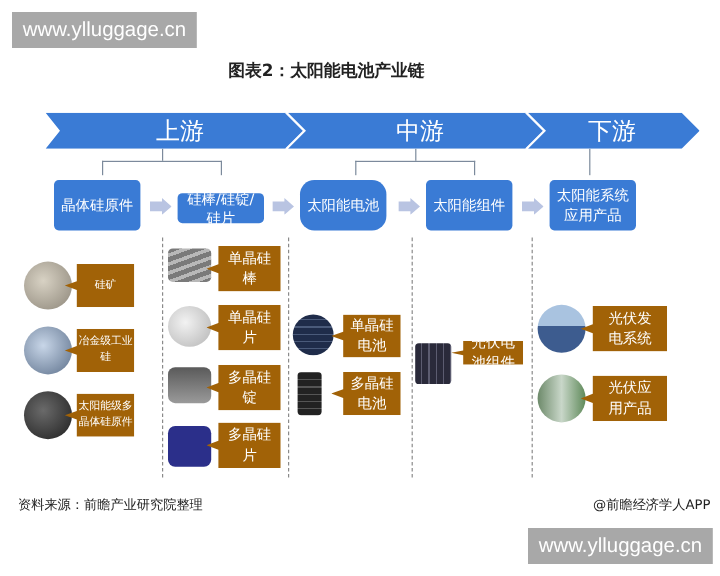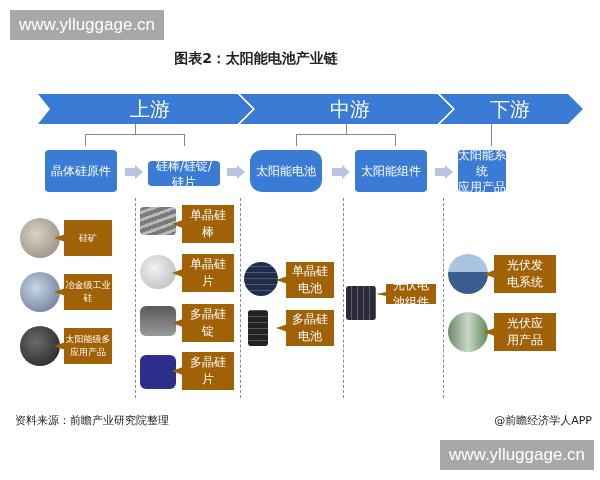--- a/index.html
+++ b/index.html
@@ -1,20 +1,20 @@
 <!DOCTYPE html>
 <html><head>
 <meta charset="utf-8">
 <style>
   * { margin:0; padding:0; box-sizing:border-box; }
   body { width:600px; height:480px; background:#ffffff; position:relative; overflow:hidden;
          font-family:"DejaVu Sans", sans-serif; }
   .wm { position:absolute; background:#a8a8a8; color:#ffffff; font-family:"Liberation Sans", sans-serif;
         font-size:17px; line-height:30px; padding:0 9px; }
-  .title { position:absolute; left:0; width:512px; top:50px; text-align:center; font-size:14px; font-weight:bold; color:#222; }
+  .title { position:absolute; left:16px; width:512px; top:50px; text-align:center; font-size:14px; font-weight:bold; color:#222; }
   .banner { position:absolute; top:94px; height:30px; }
   .banner svg { position:absolute; left:0; top:0; }
   .stage-label { position:absolute; top:96px; height:26px; color:#fff; font-size:20px; line-height:26px; text-align:center; }
   .box { position:absolute; background:#3a7bd5; border-radius:4px; color:#fff; font-size:12px; line-height:16px;
          display:flex; align-items:center; justify-content:center; text-align:center; }
   .arrow { position:absolute; width:18px; height:14px; }
   .tag { position:absolute; background:#a16207; color:#fff; font-size:12px; line-height:17px;
          display:flex; align-items:center; justify-content:center; text-align:center;
          clip-path:polygon(10px 0,100% 0,100% 100%,10px 100%,10px 60%,0 50%,10px 40%); padding-left:10px; }
   .tag.small { font-size:9px; line-height:13px; }
@@ -46,21 +46,21 @@
 <div class="line" style="left:135px;top:124px;width:0;height:10px;border-width:0 0 0 1px;"></div>
 <div class="line" style="left:296px;top:134px;width:100px;height:12px;border-width:1px 1px 0 1px;"></div>
 <div class="line" style="left:346px;top:124px;width:0;height:10px;border-width:0 0 0 1px;"></div>
 <div class="line" style="left:491px;top:124px;width:0;height:22px;border-width:0 0 0 1px;"></div>
 
 <div class="box" style="left:45px;top:150px;width:72px;height:42px;">晶体硅原件</div>
 <div class="box" style="left:148px;top:161px;width:72px;height:25px;white-space:pre-line;">硅棒/硅锭/
 硅片</div>
 <div class="box" style="left:250px;top:150px;width:72px;height:42px;border-radius:12px;">太阳能电池</div>
 <div class="box" style="left:355px;top:150px;width:72px;height:42px;">太阳能组件</div>
-<div class="box" style="left:458px;top:150px;width:48px;height:42px;white-space:pre-line;">太阳能系统
+<div class="box" style="left:458px;top:150px;width:72px;height:42px;white-space:pre-line;">太阳能系统
 应用产品</div>
 
 <svg class="arrow" style="left:125px;top:165px;" viewBox="0 0 18 14">
     <polygon points="0,3 10,3 10,0 18,7 10,14 10,11 0,11" fill="#b9c4e2"></polygon>
   </svg>
 <svg class="arrow" style="left:227px;top:165px;" viewBox="0 0 18 14">
     <polygon points="0,3 10,3 10,0 18,7 10,14 10,11 0,11" fill="#b9c4e2"></polygon>
   </svg>
 <svg class="arrow" style="left:332px;top:165px;" viewBox="0 0 18 14">
     <polygon points="0,3 10,3 10,0 18,7 10,14 10,11 0,11" fill="#b9c4e2"></polygon>
@@ -74,21 +74,21 @@
 <div class="dash" style="left:343px;top:198px;height:200px;"></div>
 <div class="dash" style="left:443px;top:198px;height:200px;"></div>
 
 <div class="thumb" style="left:20px;top:218px;width:40px;height:40px;background:radial-gradient(circle at 40% 40%,#d8d2c4,#8c8578);"></div>
 <div class="tag small" style="left:54px;top:220px;width:58px;height:36px;">硅矿</div>
 <div class="thumb" style="left:20px;top:272px;width:40px;height:40px;background:radial-gradient(circle at 40% 40%,#c8d6e8,#5b6f8a);"></div>
 <div class="tag small" style="left:54px;top:274px;width:58px;height:36px;white-space:pre-line;">冶金级工业
 硅</div>
 <div class="thumb" style="left:20px;top:326px;width:40px;height:40px;background:radial-gradient(circle at 40% 40%,#6a6a6a,#1e1e1e);"></div>
 <div class="tag small" style="left:54px;top:328px;width:58px;height:36px;white-space:pre-line;">太阳能级多
-应用产品</div>
+晶体硅原件</div>
 
 <div class="thumb" style="left:140px;top:207px;width:36px;height:28px;border-radius:4px;background:repeating-linear-gradient(160deg,#7a7a7a 0 4px,#b8b8b8 4px 7px);"></div>
 <div class="tag" style="left:172px;top:205px;width:62px;height:38px;white-space:pre-line;">单晶硅
 棒</div>
 <div class="thumb" style="left:140px;top:255px;width:36px;height:34px;background:radial-gradient(circle at 40% 40%,#f2f2f2,#b4b4b4);"></div>
 <div class="tag" style="left:172px;top:254px;width:62px;height:38px;white-space:pre-line;">单晶硅
 片</div>
 <div class="thumb" style="left:140px;top:306px;width:36px;height:30px;border-radius:6px;background:linear-gradient(#5a5a5a,#9a9a9a);"></div>
 <div class="tag" style="left:172px;top:304px;width:62px;height:38px;white-space:pre-line;">多晶硅
 锭</div>

